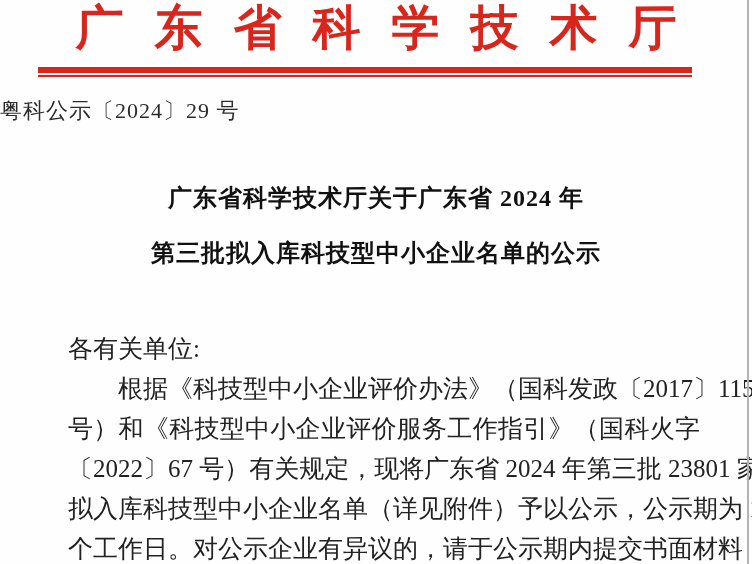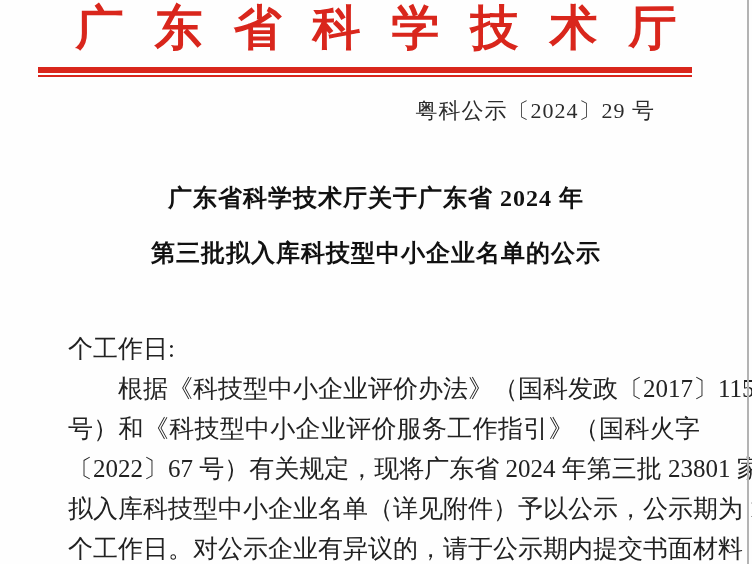--- a/index.html
+++ b/index.html
@@ -24,21 +24,20 @@
     white-space: nowrap;
   }
   .divider {
     margin: 11px auto 0 38px;
     width: 654px;
   }
   .divider .thick { height: 6px; background: var(--red); }
   .divider .thin  { height: 2px; background: var(--red); margin-top: 2px; }
   .doc-number {
     margin-top: 19px;
-    text-align: right;
     padding-right: 97px;
     font-size: 22px;
     line-height: 30px;
     color: #2b2b2b;
     letter-spacing: 1px;
   }
   .notice-title {
     margin-top: 45px;
     text-align: center;
     font-size: 24px;
@@ -85,21 +84,21 @@
   </div>
 
   <div class="doc-number">粤科公示〔2024〕29 号</div>
 
   <div class="notice-title">
     <div>广东省科学技术厅关于广东省 2024 年</div>
     <div>第三批拟入库科技型中小企业名单的公示</div>
   </div>
 
   <div class="body-text">
-    <div class="salutation">个工作日:</div>
+    <div class="salutation">各有关单位:</div>
     <div class="paragraph">
       <div class="pline indent">根据《科技型中小企业评价办法》（国科发政〔2017〕115</div>
       <div class="pline">号）和《科技型中小企业评价服务工作指引》（国科火字</div>
       <div class="pline">〔2022〕67 号）有关规定，现将广东省 2024 年第三批 23801 家</div>
       <div class="pline">拟入库科技型中小企业名单（详见附件）予以公示，公示期为 10</div>
       <div class="pline">个工作日。对公示企业有异议的，请于公示期内提交书面材料，</div>
     </div>
   </div>
 
   <div class="page-edge"></div>

